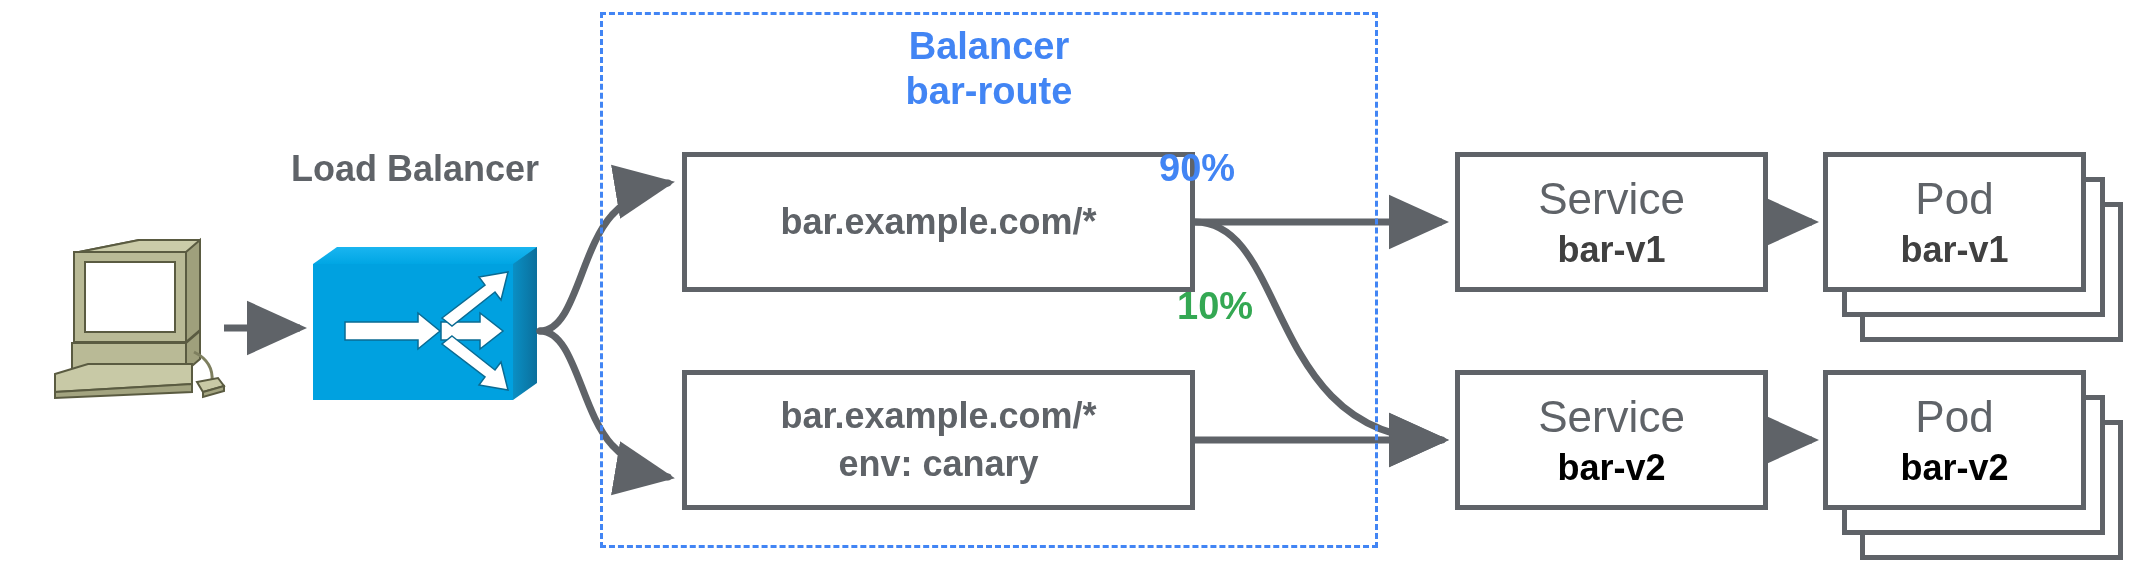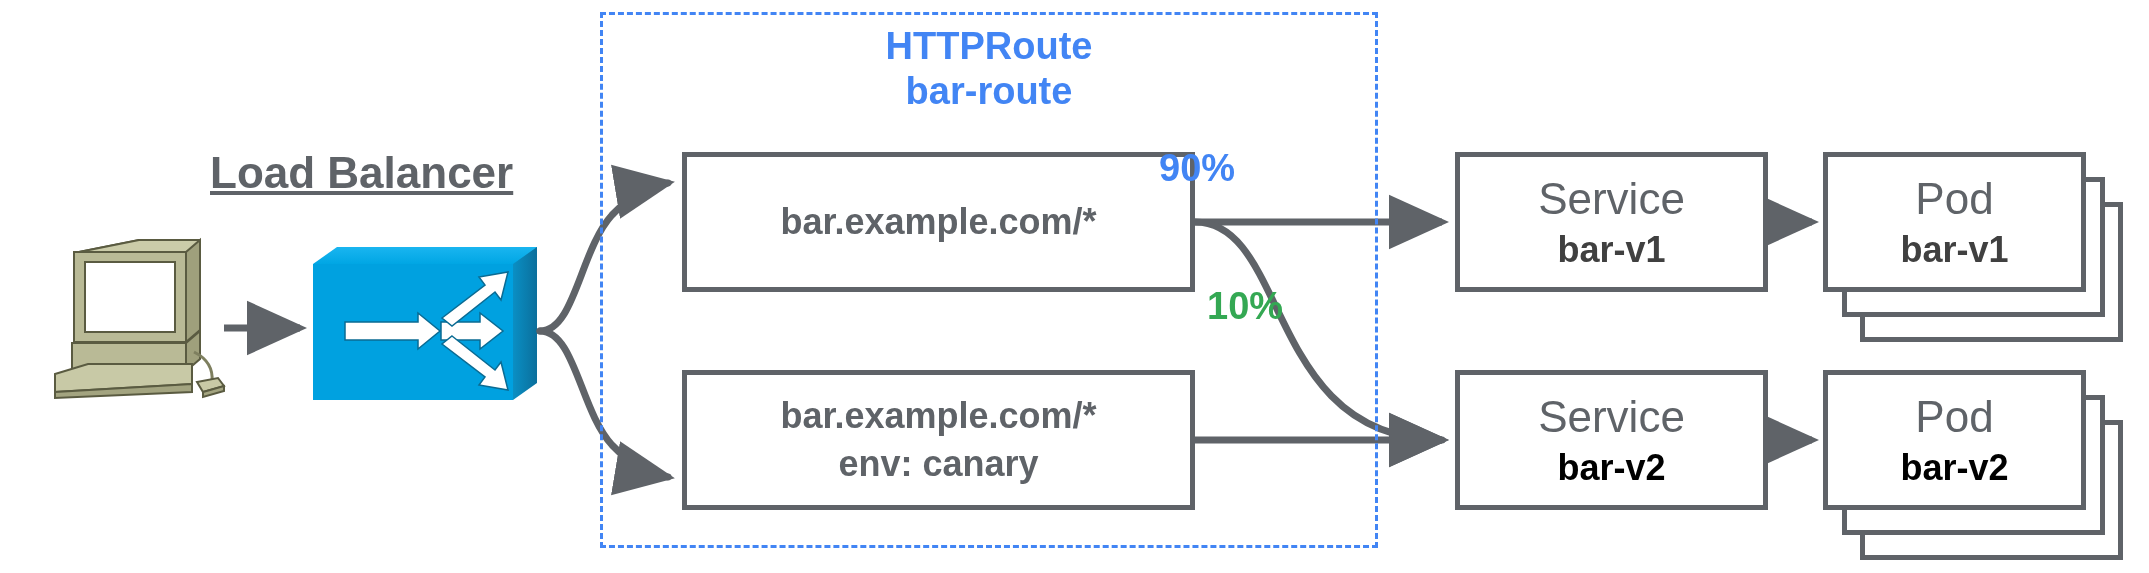--- a/index.html
+++ b/index.html
@@ -22,25 +22,25 @@
     position: absolute;
     left: 0;
     top: 0;
     width: 2149px;
     height: 573px;
   }
   .abs { position: absolute; }
 
   
   .lb-caption {
-    font-size: 44px;
+    font-size: 36px;
     font-weight: 700;
     color: #5f6368;
-    white-space: nowrap;
-    text-decoration: underline;
+    text-align: center;
+    white-space: nowrap;
   }
   .route-title {
     font-size: 38px;
     font-weight: 700;
     color: #4285f4;
     text-align: center;
     line-height: 1.18;
     white-space: nowrap;
   }
   .box-label {
@@ -169,35 +169,35 @@
 
     <line x1="1768" y1="222" x2="1812" y2="222" stroke="#5f6368" stroke-width="7" marker-end="url(#arrowGray)"></line>
     <line x1="1768" y1="440" x2="1812" y2="440" stroke="#5f6368" stroke-width="7" marker-end="url(#arrowGray)"></line>
   </svg>
 
   <div class="abs lb-caption" style="left:210px; top:148px; width:410px;">Load Balancer</div>
 
   <div class="abs dashed-group" style="left:600px; top:12px; width:778px; height:536px;"></div>
 
   <div class="abs route-title" style="left:600px; top:24px; width:778px;">
-    <div>HTTPRoute</div>
+    <div>Balancer</div>
     <div>bar-route</div>
   </div>
 
   <div class="abs solid-box" style="left:682px; top:152px; width:513px; height:140px;">
     <div class="box-label">bar.example.com/*</div>
   </div>
 
   <div class="abs solid-box" style="left:682px; top:370px; width:513px; height:140px;">
     <div class="box-label">bar.example.com/*</div>
     <div class="box-label">env: canary</div>
   </div>
 
   <div class="abs weight-label weight-blue" style="left:1159px; top:147px;">90%</div>
-  <div class="abs weight-label weight-green" style="left:1207px; top:285px;text-align:center;">10%</div>
+  <div class="abs weight-label weight-green" style="left:1177px; top:285px;text-align:center;">10%</div>
 
   <div class="abs solid-box" style="left:1455px; top:152px; width:313px; height:140px;">
     <div class="node-kind">Service</div>
     <div class="node-name name-blue">bar-v1</div>
   </div>
 
   <div class="abs" style="left:1823px; top:152px; width:300px; height:190px;">
     <div class="abs stack-shadow" style="left:37px; top:50px; width:263px; height:140px;"></div>
     <div class="abs stack-shadow" style="left:19px; top:25px; width:263px; height:140px;"></div>
     <div class="abs solid-box" style="left:0px; top:0px; width:263px; height:140px;">

